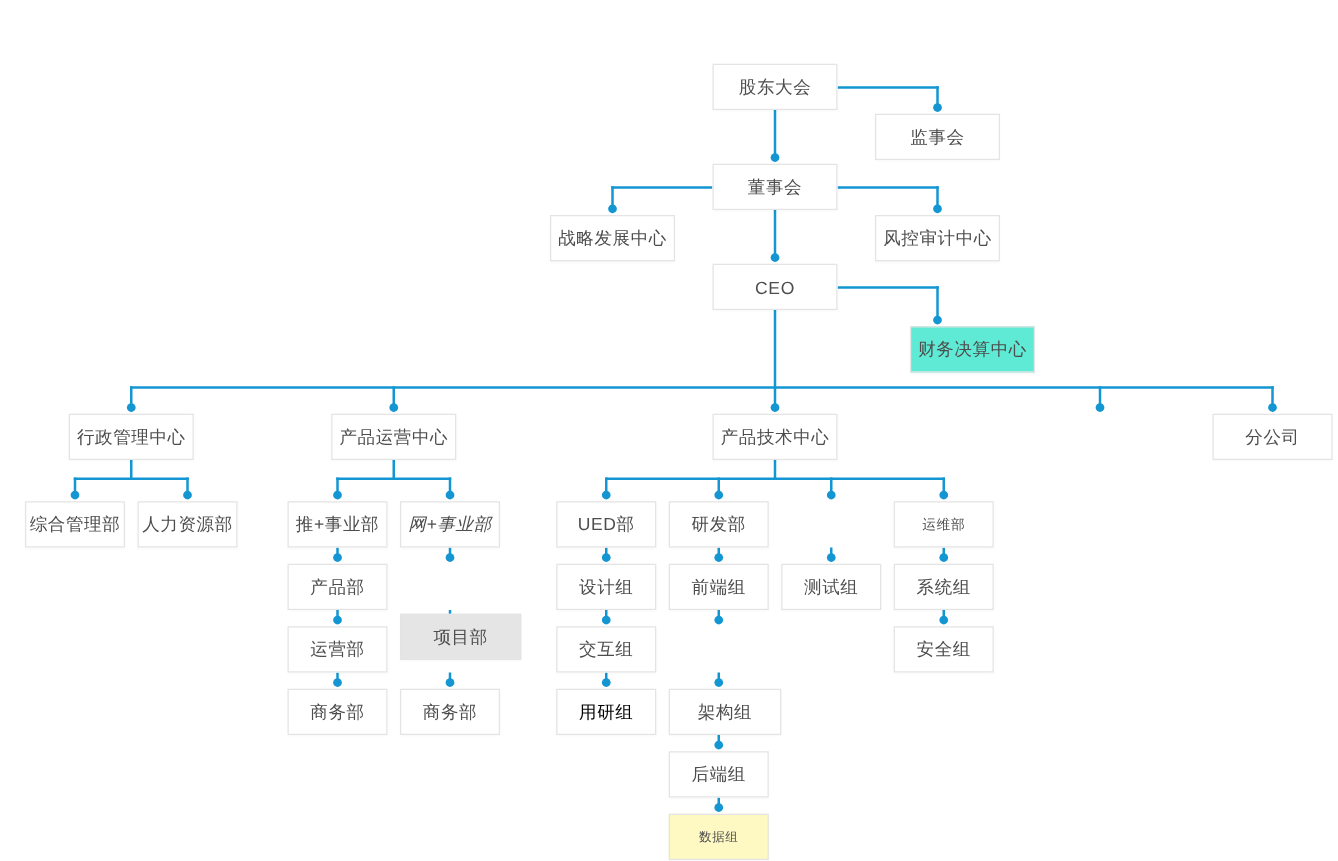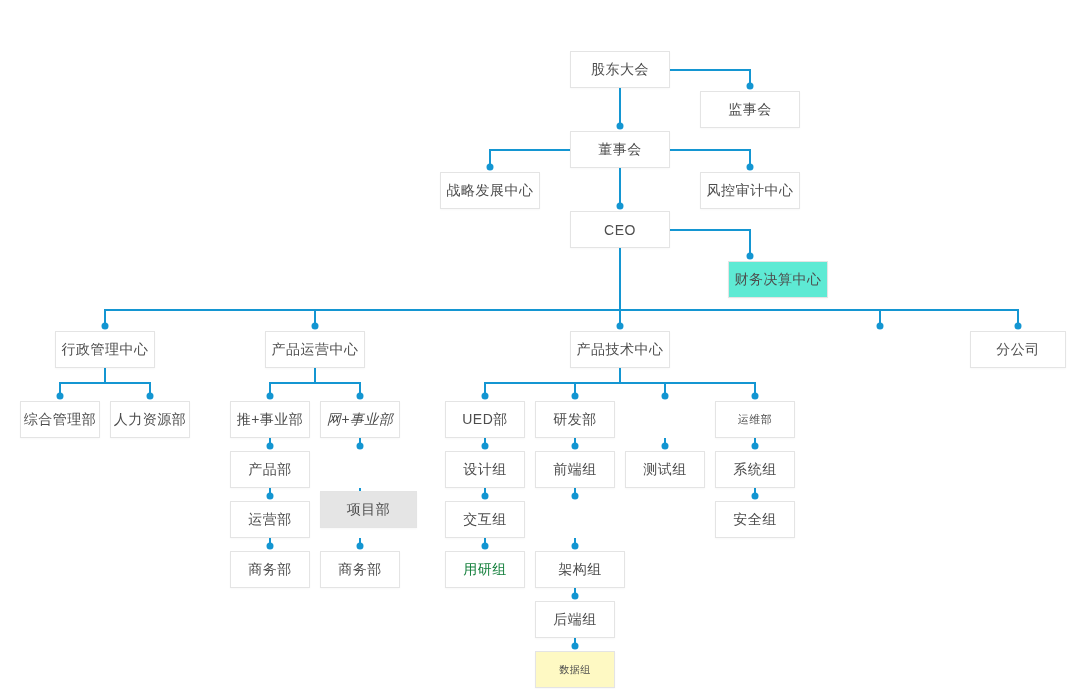--- a/index.html
+++ b/index.html
@@ -199,21 +199,21 @@
     </div>
     <div class="node" style="left: 320px; top: 551px; width: 80px; height: 37px; background: rgb(255, 255, 255); border-color: rgb(228, 228, 228); color: rgb(77, 77, 77); font-size: 14px;">
       <span>商务部</span>
     </div>
     <div class="node" style="left: 445px; top: 451px; width: 80px; height: 37px; background: rgb(255, 255, 255); border-color: rgb(228, 228, 228); color: rgb(77, 77, 77); font-size: 14px;">
       <span>设计组</span>
     </div>
     <div class="node" style="left: 445px; top: 501px; width: 80px; height: 37px; background: rgb(255, 255, 255); border-color: rgb(228, 228, 228); color: rgb(77, 77, 77); font-size: 14px;">
       <span>交互组</span>
     </div>
-    <div class="node" style="left: 445px; top: 551px; width: 80px; height: 37px; background: rgb(255, 255, 255); border-color: rgb(228, 228, 228); color: #15803d; font-size: 14px;">
+    <div class="node" style="left: 445px; top: 551px; width: 80px; height: 37px; background: rgb(255, 255, 255); border-color: rgb(228, 228, 228); color: #000000; font-size: 14px;">
       <span>用研组</span>
     </div>
     <div class="node" style="left: 535px; top: 451px; width: 80px; height: 37px; background: rgb(255, 255, 255); border-color: rgb(228, 228, 228); color: rgb(77, 77, 77); font-size: 14px;">
       <span>前端组</span>
     </div>
     <div class="node" style="left: 535px; top: 551px; width: 90px; height: 37px; background: rgb(255, 255, 255); border-color: rgb(228, 228, 228); color: rgb(77, 77, 77); font-size: 14px;">
       <span>架构组</span>
     </div>
     <div class="node" style="left: 535px; top: 601px; width: 80px; height: 37px; background: rgb(255, 255, 255); border-color: rgb(228, 228, 228); color: rgb(77, 77, 77); font-size: 14px;">
       <span>后端组</span>

